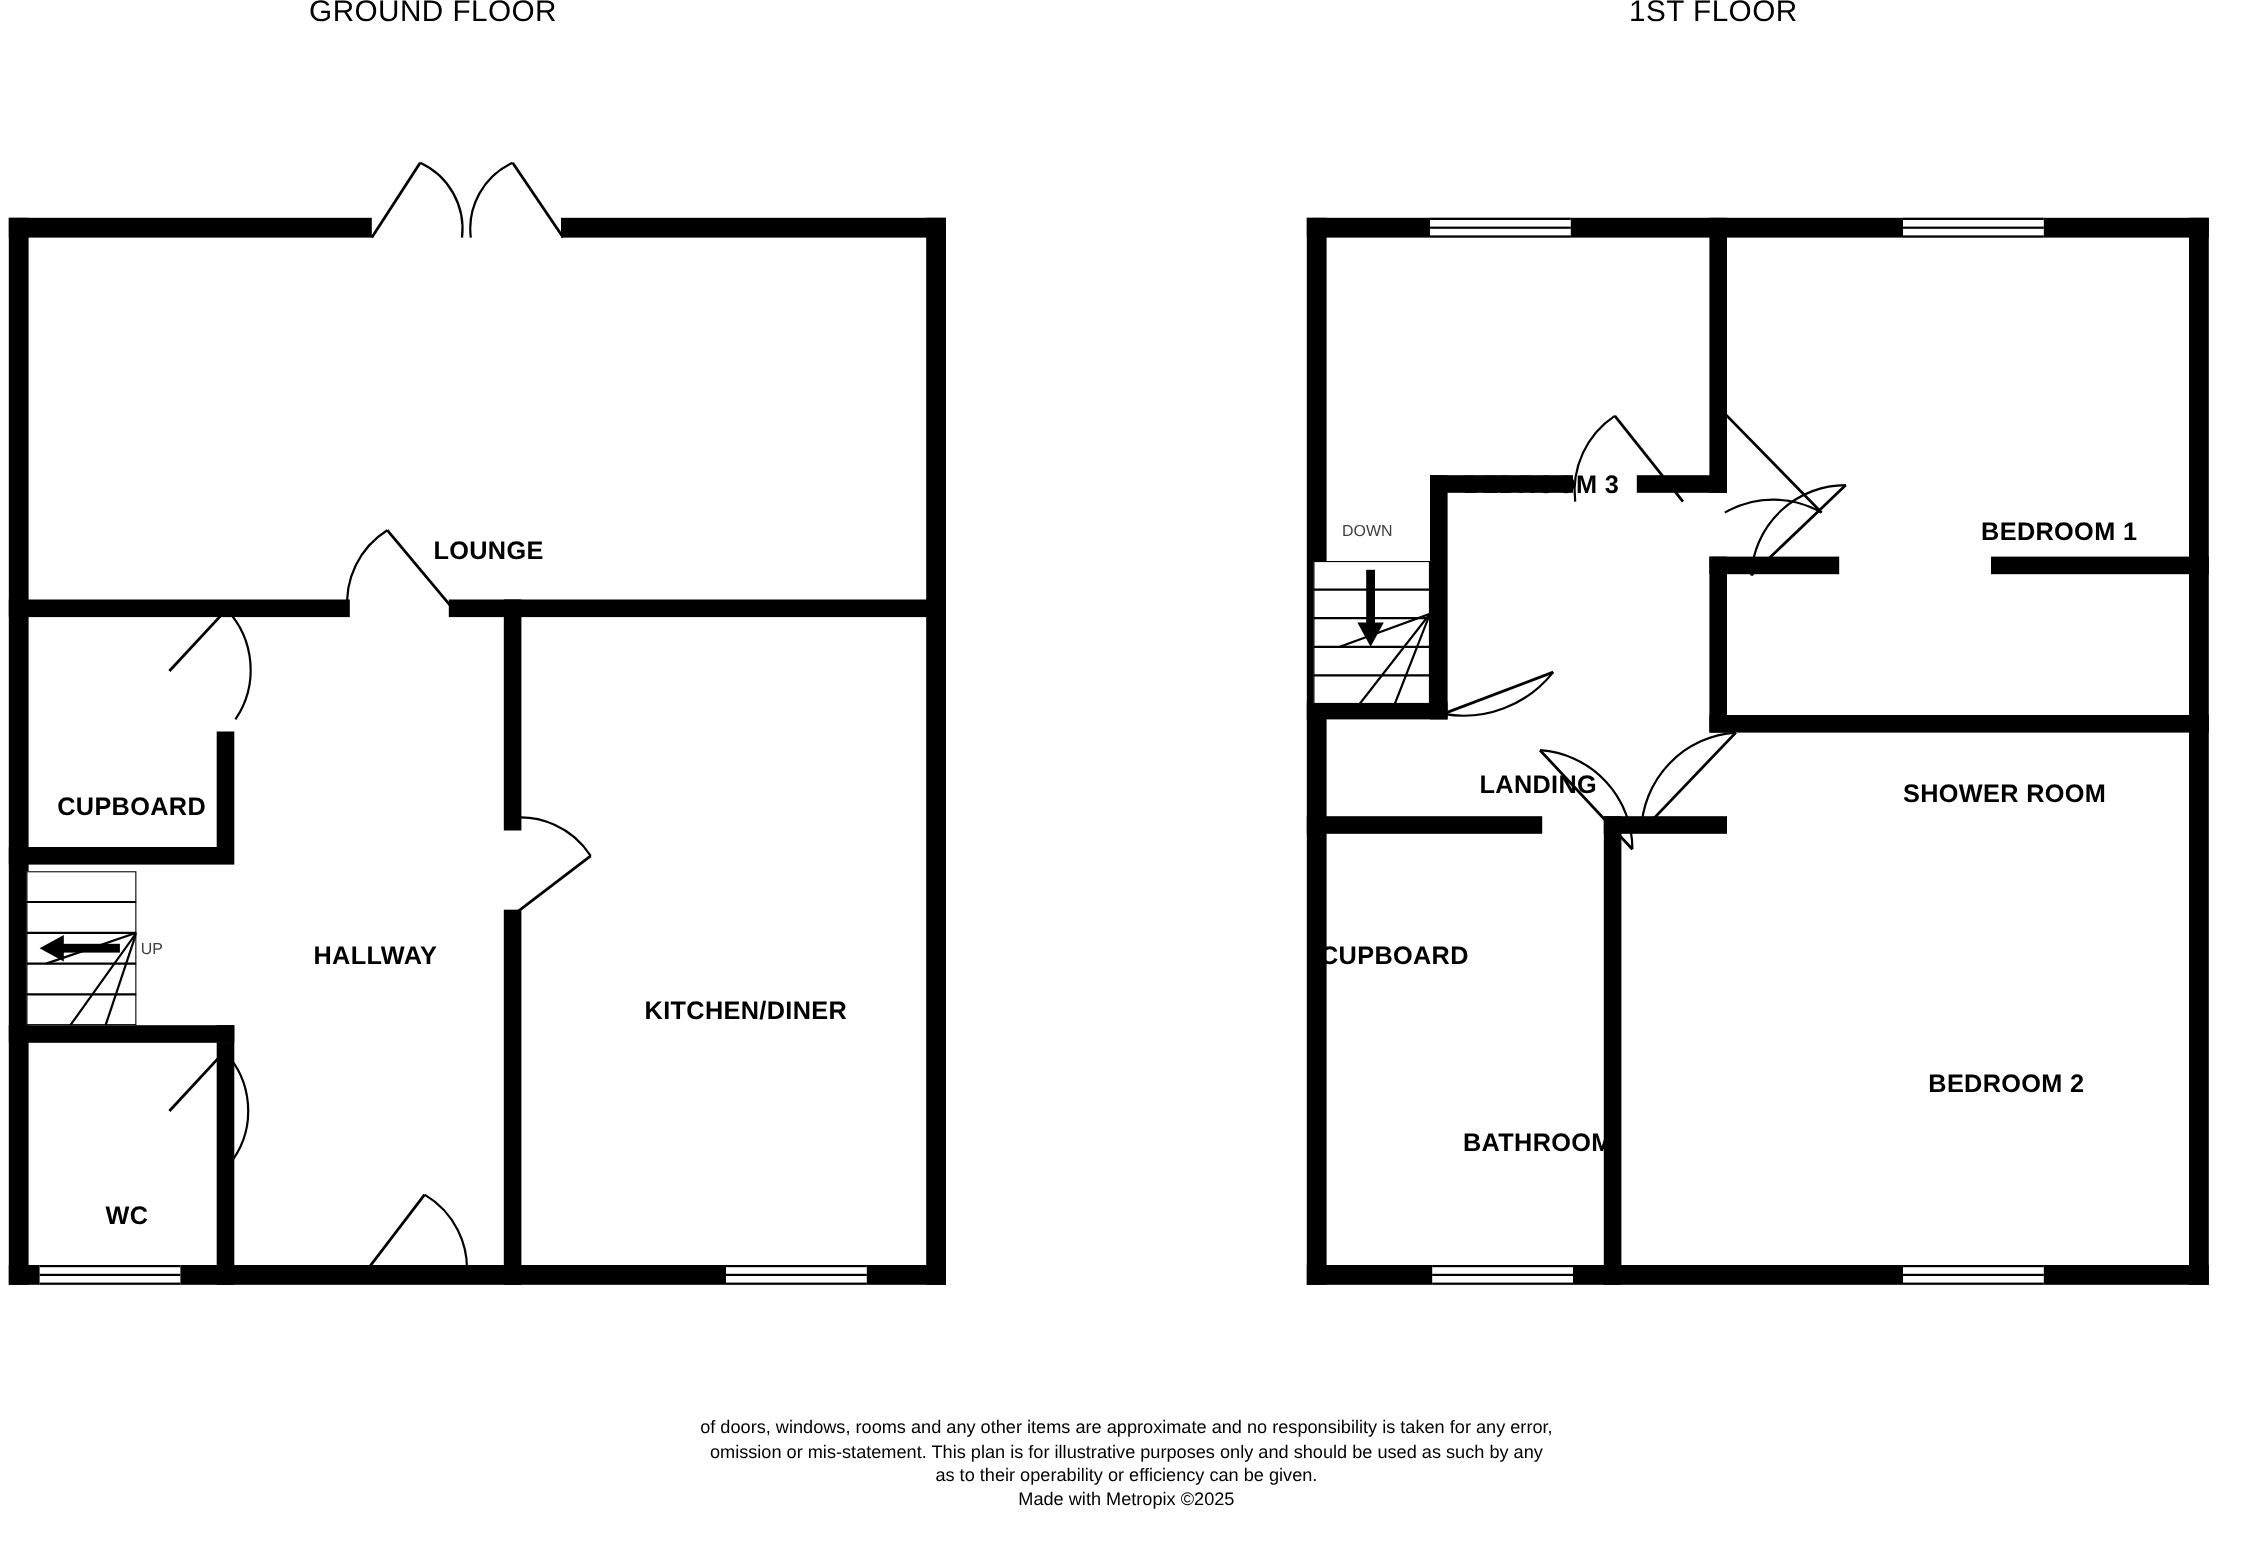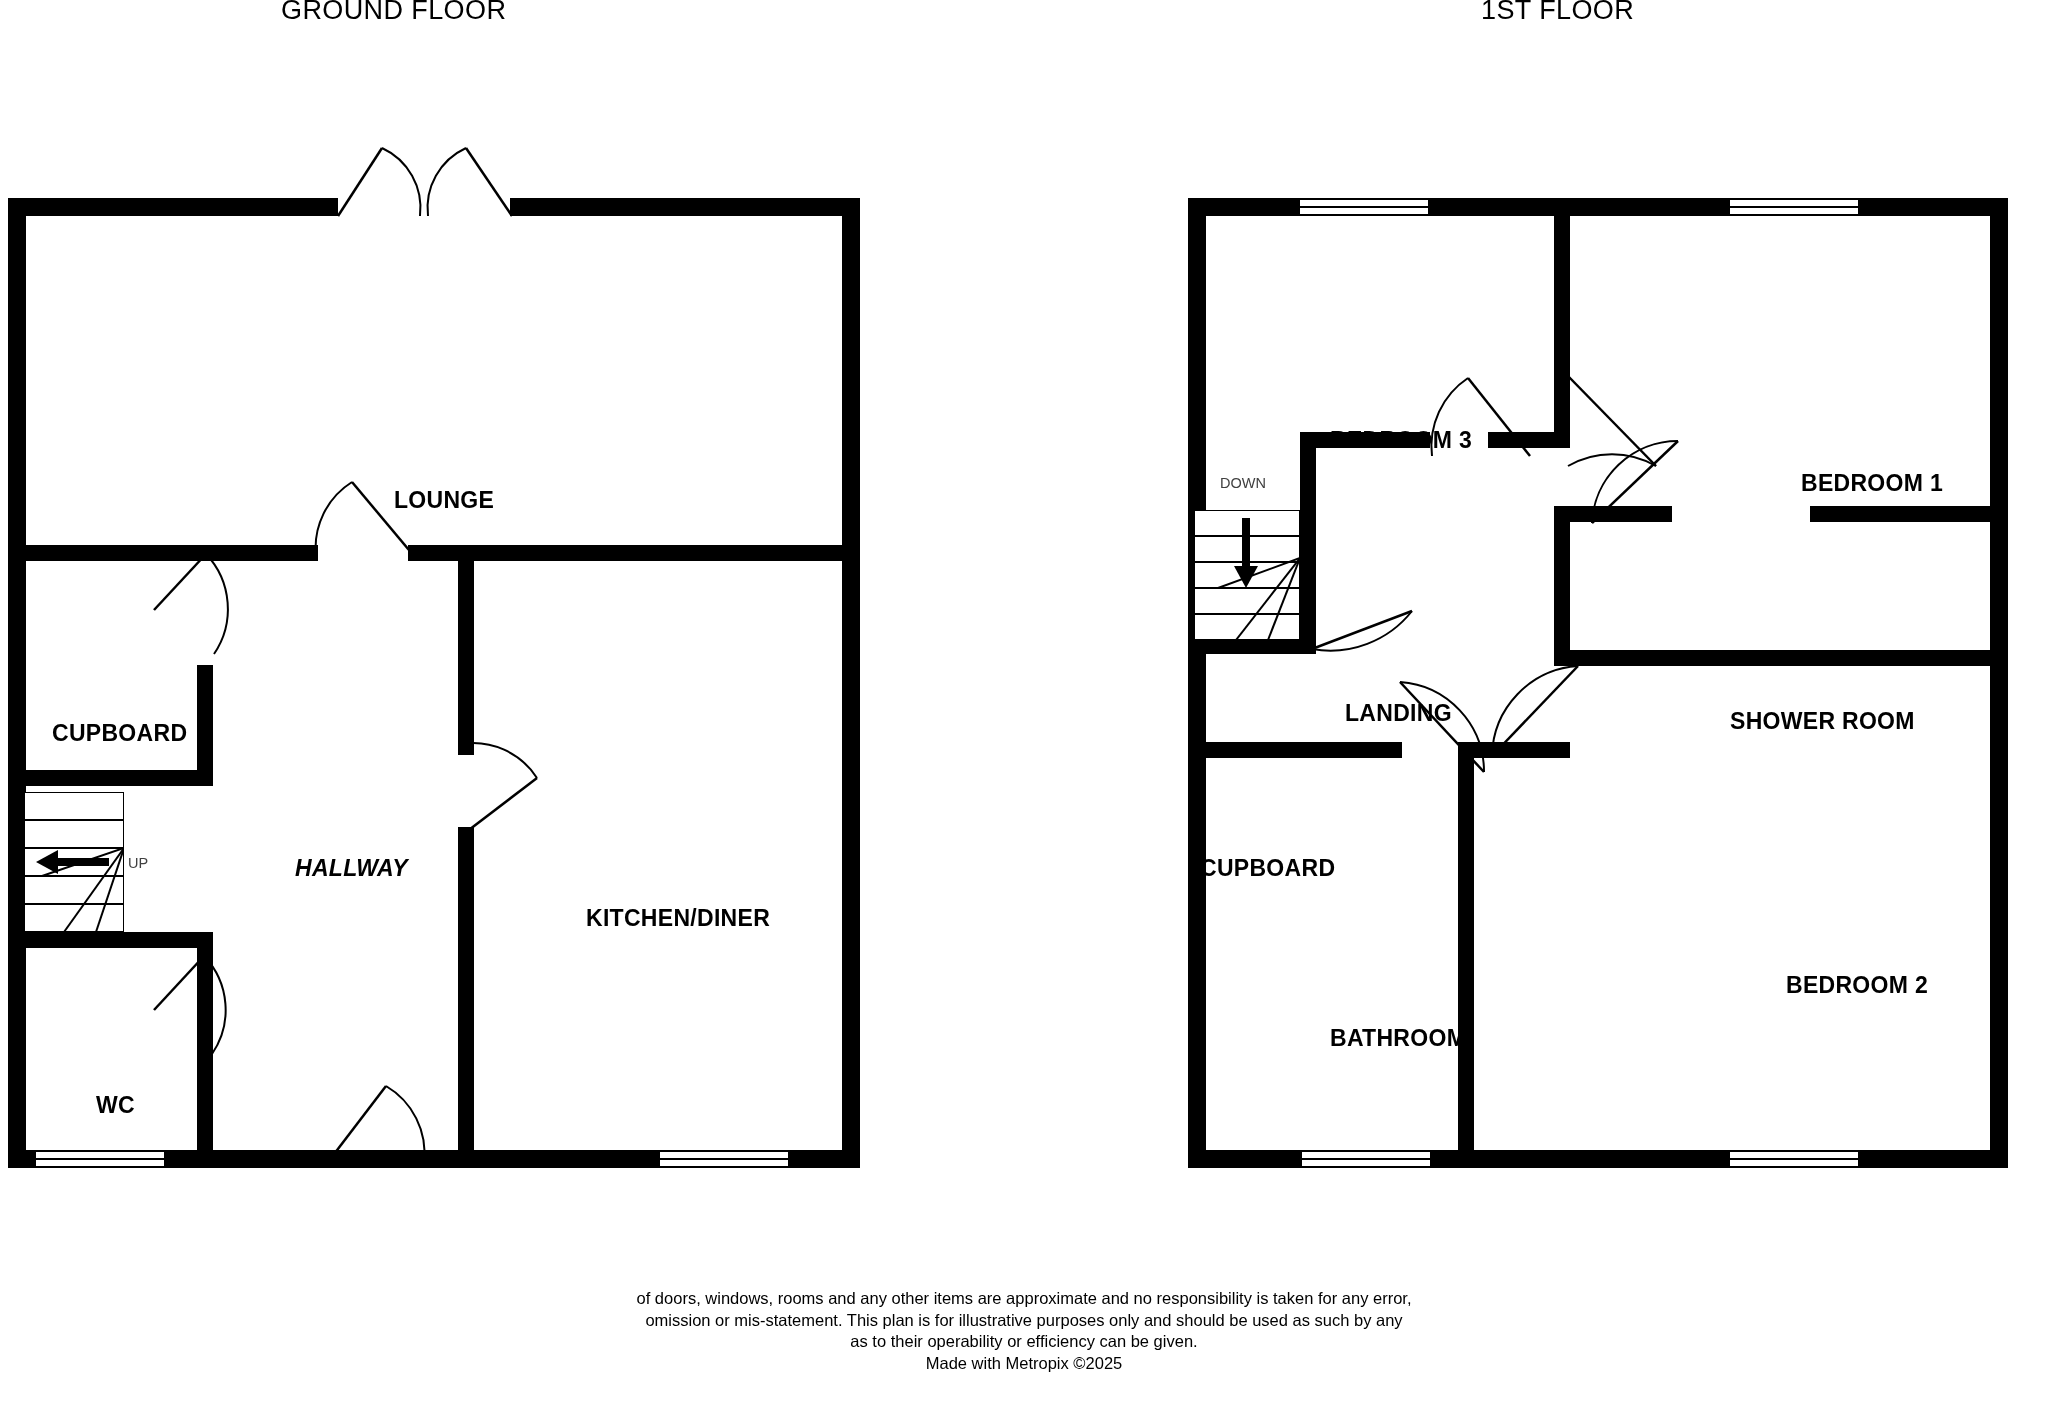--- a/index.html
+++ b/index.html
@@ -194,21 +194,21 @@
 
   <div class="door-arc" style="left:320px; top:960px; width:130px; height:90px;">
     <svg width="130" height="90" viewBox="0 0 130 90">
       <line x1="8" y1="82" x2="66" y2="6" stroke="#000" stroke-width="2.5"></line>
       <path d="M66,6 A78,78 0 0 1 104,82" fill="none" stroke="#000" stroke-width="2"></path>
     </svg>
   </div>
 
   <div class="room-label" style="left:394px; top:367px;">LOUNGE</div>
   <div class="room-label" style="left:52px; top:600px;">CUPBOARD</div>
-  <div class="room-label" style="left:295px; top:735px;font-style:italic;">HALLWAY</div>
+  <div class="room-label" style="left:285px; top:735px;">HALLWAY</div>
   <div class="room-label" style="left:586px; top:785px;">KITCHEN/DINER</div>
   <div class="room-label" style="left:96px; top:972px;">WC</div>
 </div>
 
 <div class="plan" id="plan-first">
 
   <div class="wall" style="left:18px; top:78px; width:820px; height:18px;"></div>
   <div class="wall" style="left:18px; top:78px; width:18px; height:970px;"></div>
   <div class="wall" style="left:820px; top:78px; width:18px; height:970px;"></div>
   <div class="wall" style="left:18px; top:1030px; width:820px; height:18px;"></div>
@@ -304,21 +304,21 @@
       <path d="M112,6 A92,92 0 0 0 26,96" fill="none" stroke="#000" stroke-width="2"></path>
     </svg>
   </div>
 
   <div class="room-label" style="left:160px; top:307px;">BEDROOM 3</div>
   <div class="room-label" style="left:583px; top:350px;margin-left:48px;">BEDROOM 1</div>
   <div class="room-label" style="left:175px; top:580px;">LANDING</div>
   <div class="room-label" style="left:560px; top:588px;">SHOWER ROOM</div>
   <div class="room-label" style="left:30px; top:735px;">CUPBOARD</div>
   <div class="room-label" style="left:160px; top:905px;">BATHROOM</div>
-  <div class="room-label" style="left:616px; top:852px;">BEDROOM 2</div>
+  <div class="room-label" style="left:583px; top:852px;">BEDROOM 2</div>
 </div>
 
 <div class="disclaimer">
   <div>of doors, windows, rooms and any other items are approximate and no responsibility is taken for any error,</div>
   <div>omission or mis-statement. This plan is for illustrative purposes only and should be used as such by any</div>
   <div>as to their operability or efficiency can be given.</div>
   <div>Made with Metropix ©2025</div>
 </div>
 
 </body></html>

